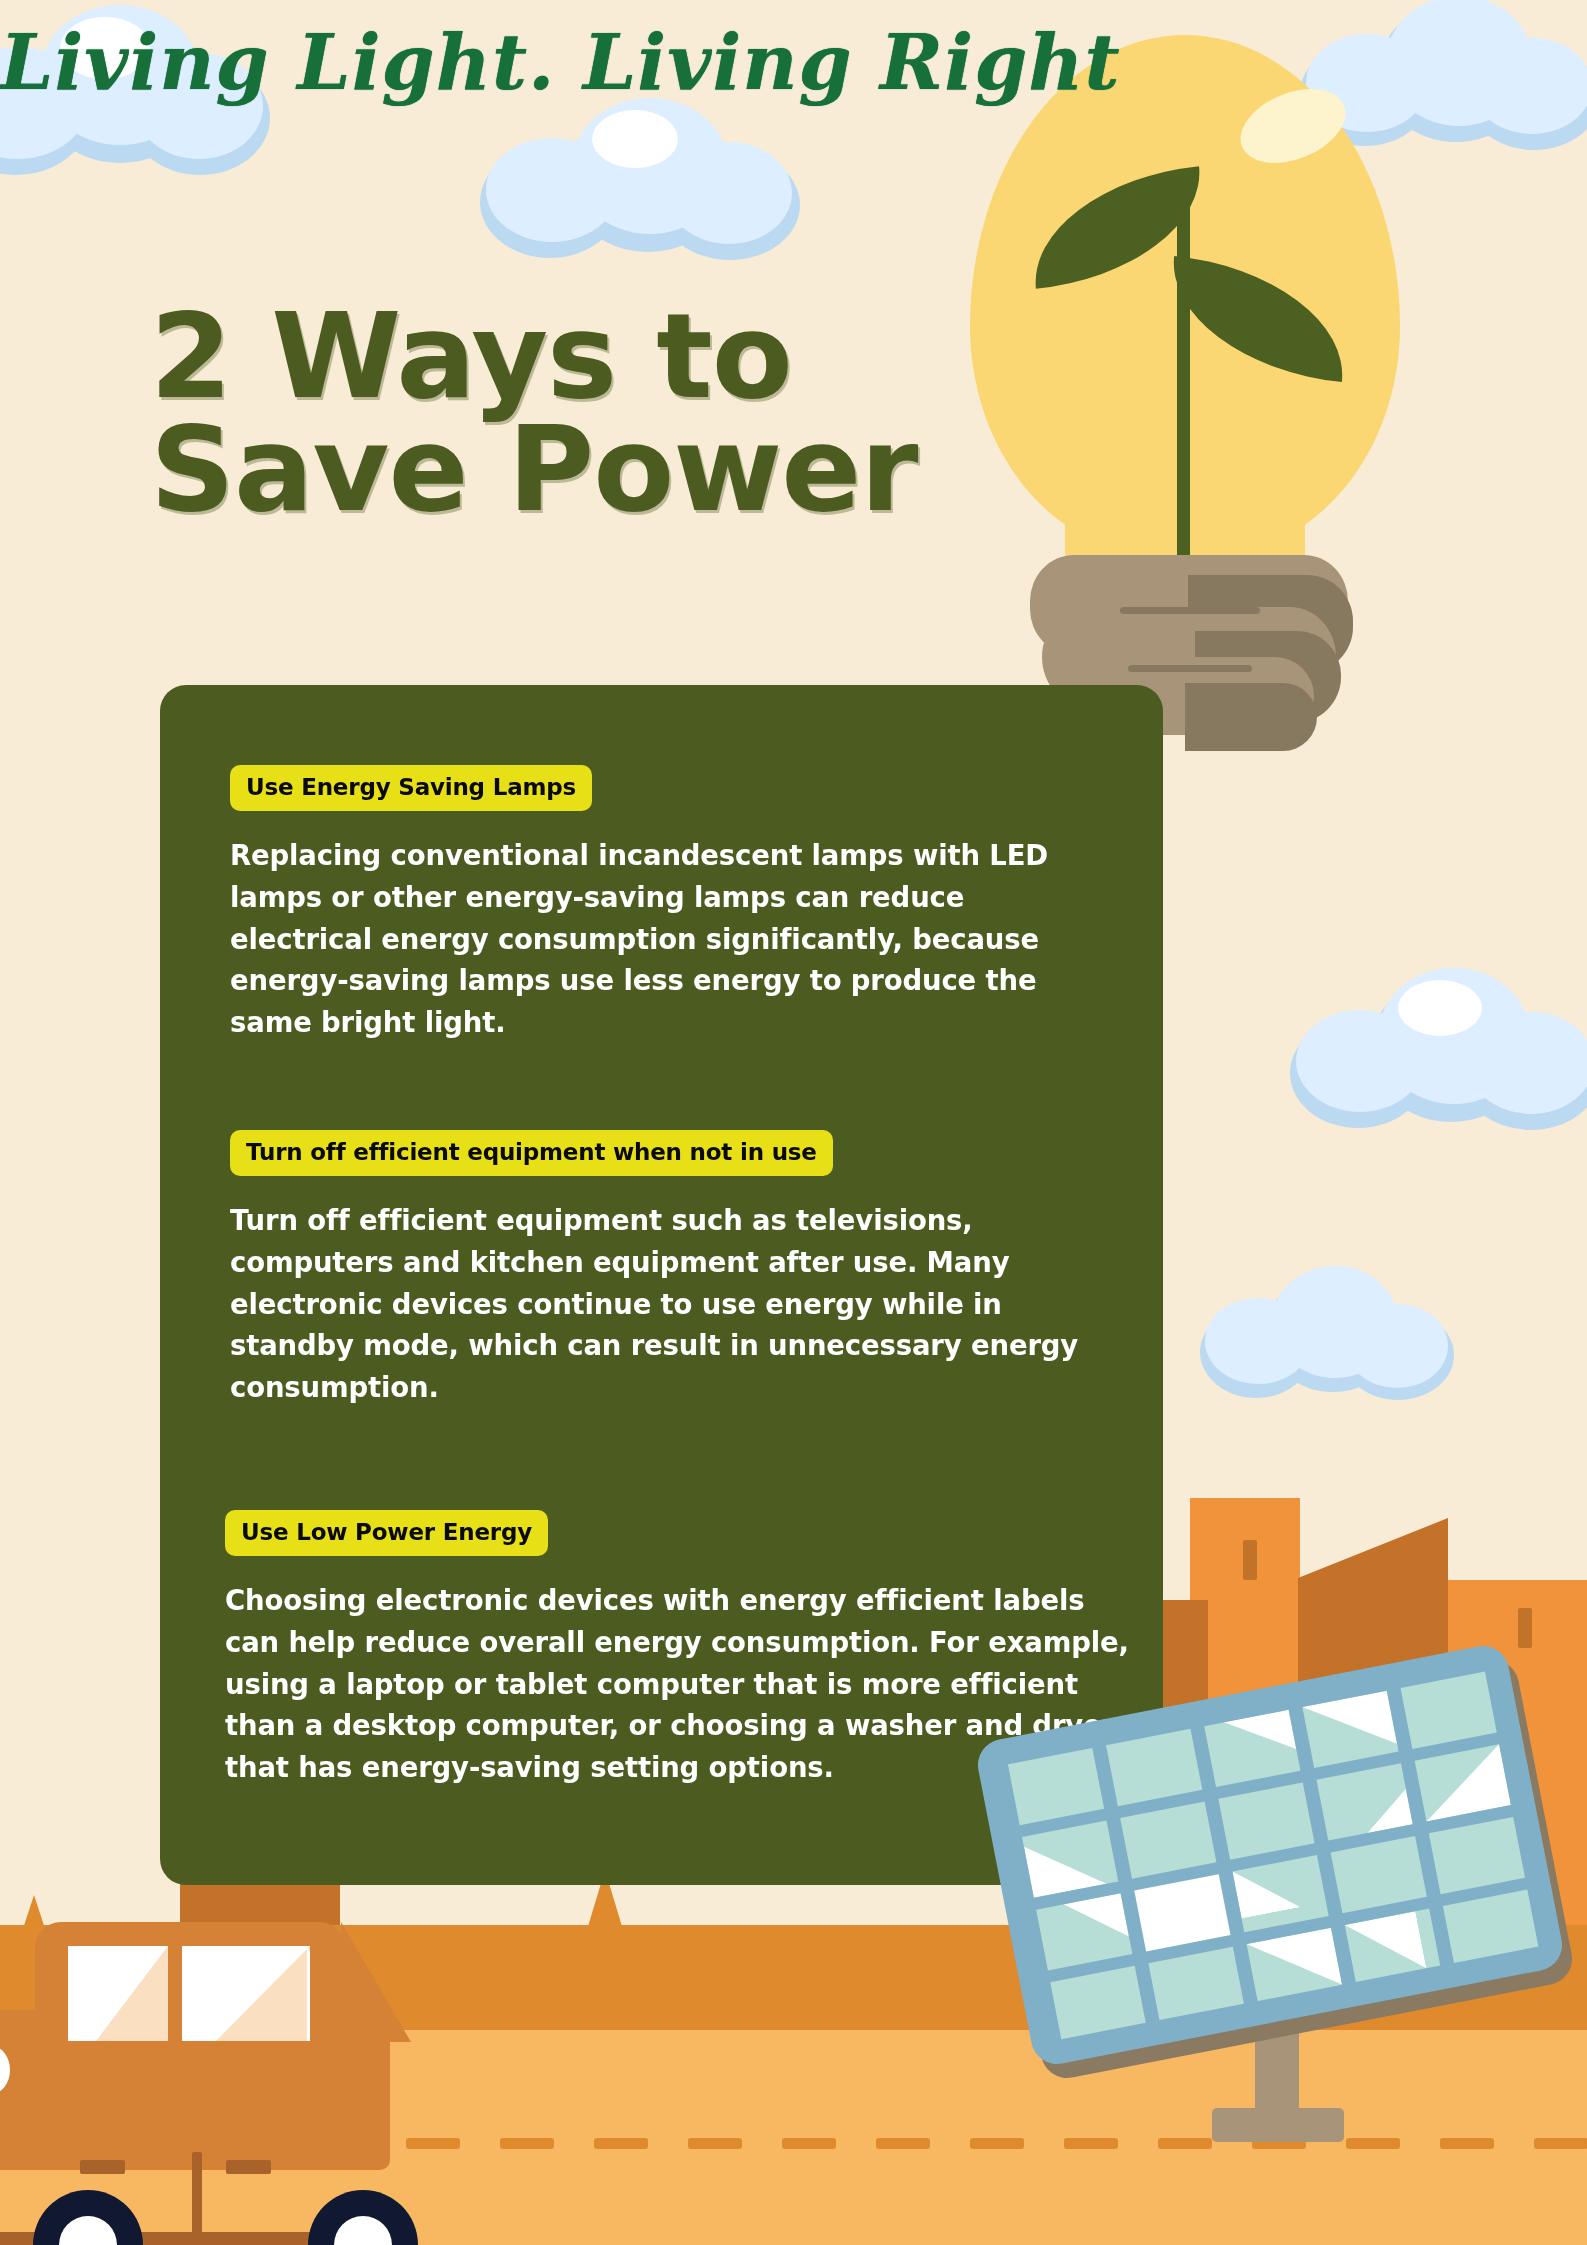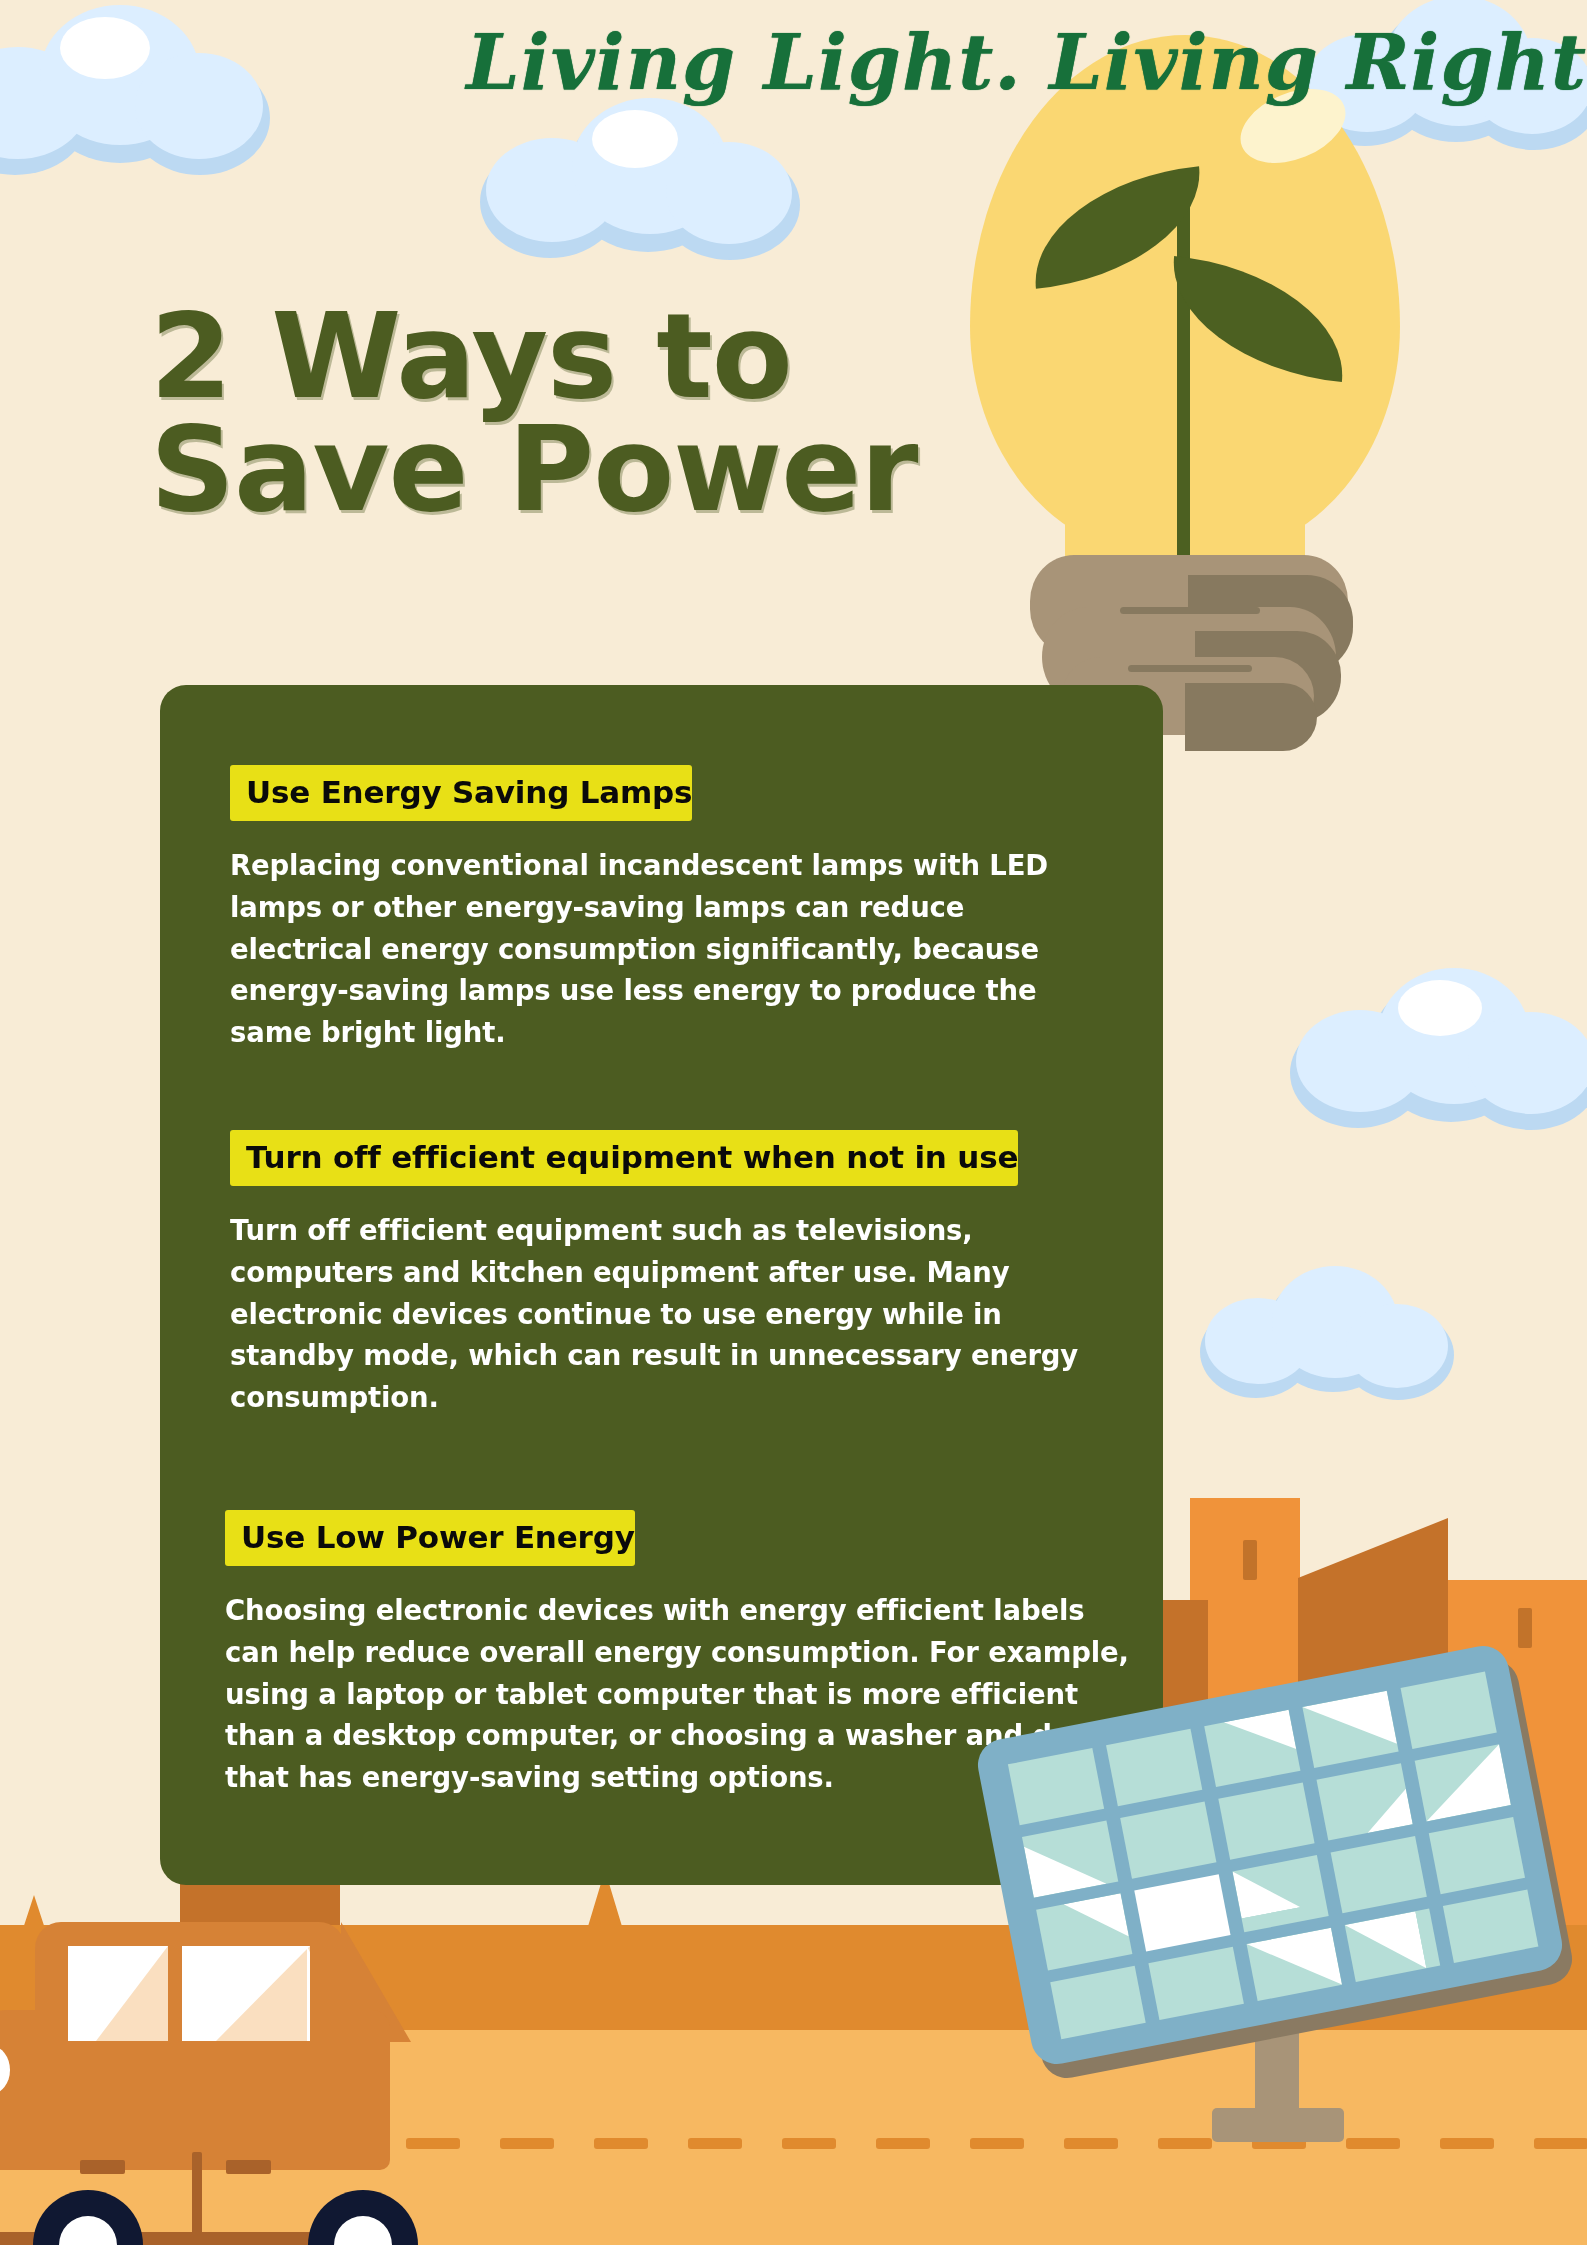--- a/index.html
+++ b/index.html
@@ -11,21 +11,21 @@
   }
   #poster{position:absolute;inset:0;width:1587px;height:2245px;overflow:hidden;background:#f8ecd6;}
 
   
   .layer{position:absolute;left:0;top:0;width:1587px;height:2245px;}
   .layer.bg{z-index:1}
   .layer.city{z-index:2}
 
   
   .script-title{
-    position:absolute;left:0;top:18px;width:1587px;text-align:right;
+    position:absolute;left:0;top:18px;width:1587px;text-align:left;
     font-family:"DejaVu Serif", serif;
     font-style:italic;font-weight:700;
     font-size:76px;letter-spacing:1px;
     color:#17703a;
     z-index:9;
     text-shadow:0 0 1px #17703a;
   }
 
   
   .headline{
@@ -45,23 +45,23 @@
     position:absolute;left:160px;top:685px;width:1003px;height:1200px;
     background:#4c5c21;border-radius:26px;
     z-index:6;
   }
   .section{position:absolute;left:0;width:100%;}
   .badge{
     display:inline-block;
     background:#e8e016;color:#0a0a0a;
     font-family:"DejaVu Sans", sans-serif;
     font-weight:700;
-    font-size:31px;
-    padding:9px 0 11px 16px;
-    border-radius:3px;
+    font-size:23px;
+    padding:9px 16px 11px 16px;
+    border-radius:10px;
     white-space:nowrap;
     letter-spacing:-0.2px;
   }
   .body-text{
     color:#ffffff;
     font-family:"DejaVu Sans", sans-serif;
     font-weight:600;
     font-size:27.5px;
     line-height:1.52;
     width:880px;

